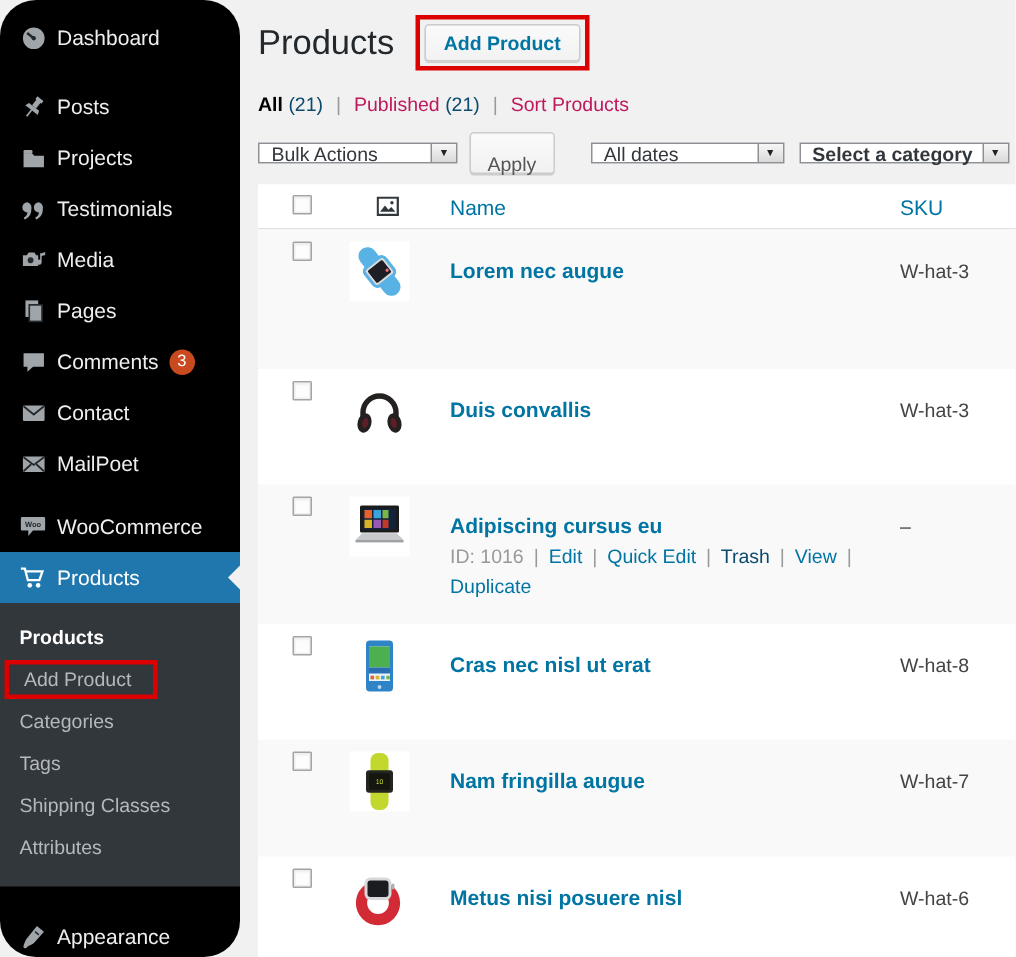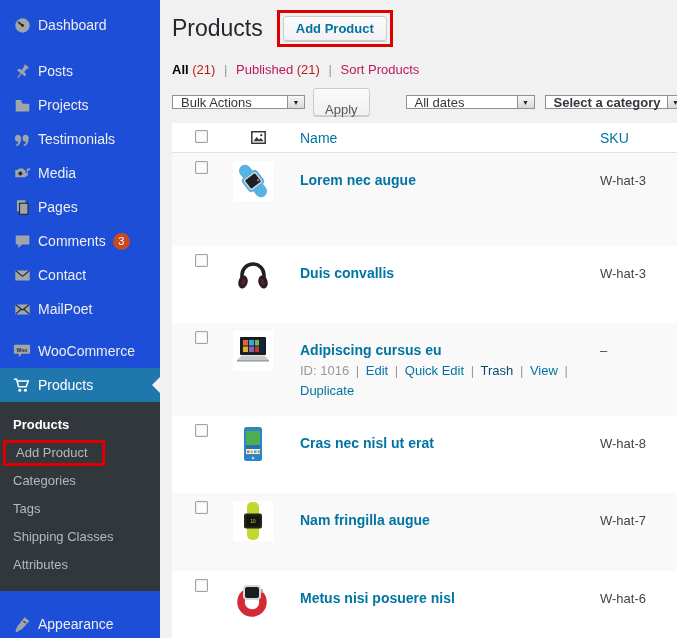--- a/index.html
+++ b/index.html
@@ -1,21 +1,21 @@
 <!DOCTYPE html>
 <html><head>
 <meta charset="utf-8">
 <style>
   * { margin:0; padding:0; box-sizing:border-box; }
   html,body { width:677px; height:638px; }
   body { font-family:"Liberation Sans", sans-serif; font-size:13px; }
   .app { position:relative; width:677px; height:638px; overflow:hidden; background:#f1f1f1; }
 
   
-  .sidebar { position:absolute; left:0; top:0; width:160px; height:638px; background:#1d4ed8; color:#eee; }
+  .sidebar { position:absolute; left:0; top:0; width:160px; height:638px; background:#000000; color:#eee;border-radius:24px; }
   .menu { padding-top:8px; }
   .mi { height:34px; display:flex; align-items:center; padding-left:12px; font-size:14px; color:#eee; cursor:pointer; position:relative; }
   .mi .ico { width:20px; display:flex; justify-content:center; align-items:center; margin-right:6px; flex:0 0 20px; }
   .gap12 { height:12px; }
   .gap8 { height:8px; }
   .mi.active { background:#2077ae; color:#fff; }
   .mi.active::after { content:""; position:absolute; right:0; top:50%; margin-top:-8px;
                       border:8px solid transparent; border-right-color:#f1f1f1; }
   .badge { display:inline-block; margin-left:7px; min-width:17px; height:17px; line-height:17px;
            background:#ca4a1f; color:#fff; border-radius:9px; font-size:11px; text-align:center; padding:0 2px; }
@@ -30,32 +30,32 @@
   .title-row { position:absolute; left:12px; top:10px; display:flex; align-items:center; }
   h1.ptitle { font-size:23px; font-weight:400; color:#23282d; line-height:29px; }
   .red-box-top { margin-left:14px; border:3px solid #dd0000; padding:3px; }
   .page-title-action { display:inline-block; padding:4px 12px; background:linear-gradient(#fafafa,#f2f2f2);
         border:1px solid #ccc; border-radius:3px; color:#0074a2; font-size:13px; font-weight:bold;
         text-decoration:none; box-shadow:0 1px 0 #ccc; cursor:pointer; }
 
   .subsubsub { position:absolute; left:12px; top:62px; font-size:13px; }
   .subsubsub a { color:#be185d; text-decoration:none; cursor:pointer; }
   .subsubsub a.current { color:#000; font-weight:bold; }
-  .count { color:#b91c1c; }
+  .count { color:#0c4a6e; }
   .vsep { color:#999; margin:0 5px; }
 
   .tablenav { position:absolute; left:12px; top:88px; display:flex; align-items:center; }
   .sel { display:inline-flex; height:14px; border:1px solid #8d9196; background:#fff; align-items:center;
          color:#32373c; cursor:pointer; }
   .sel-label { padding:0 8px; white-space:nowrap; overflow:hidden; flex:1; }
   .sel-arrow { width:17px; align-self:stretch; border-left:1px solid #8d9196;
                background:linear-gradient(#f7f7f7,#d9d9d9); display:flex; align-items:center;
                justify-content:center; font-size:7px; color:#222; }
   .w-bulk { width:133px; }
-  .w-dates { width:129px; margin-left:36px; }
+  .w-dates { width:129px; margin-left:24px; }
   .w-cat { width:140px; margin-left:10px;font-weight:bold; }
   .btn-apply { height:26px; margin-left:8px; padding:13px 11px; background:linear-gradient(#fafafa,#f1f1f1);
                border:1px solid #ccc; border-radius:3px; color:#555; font-size:13px; cursor:pointer;
                box-shadow:0 1px 0 #ccc; font-family:"Liberation Sans", sans-serif; }
 
   
   .ptable { position:absolute; left:12px; top:123px; width:520px; background:#fff; }
   .t-head, .t-row { display:grid; grid-template-columns:52px 68px 304px 96px; }
   .t-head { height:30px; align-items:center; background:#fff; border-bottom:1px solid #e1e1e1; }
   .t-head .hcb { padding-left:23px; }

